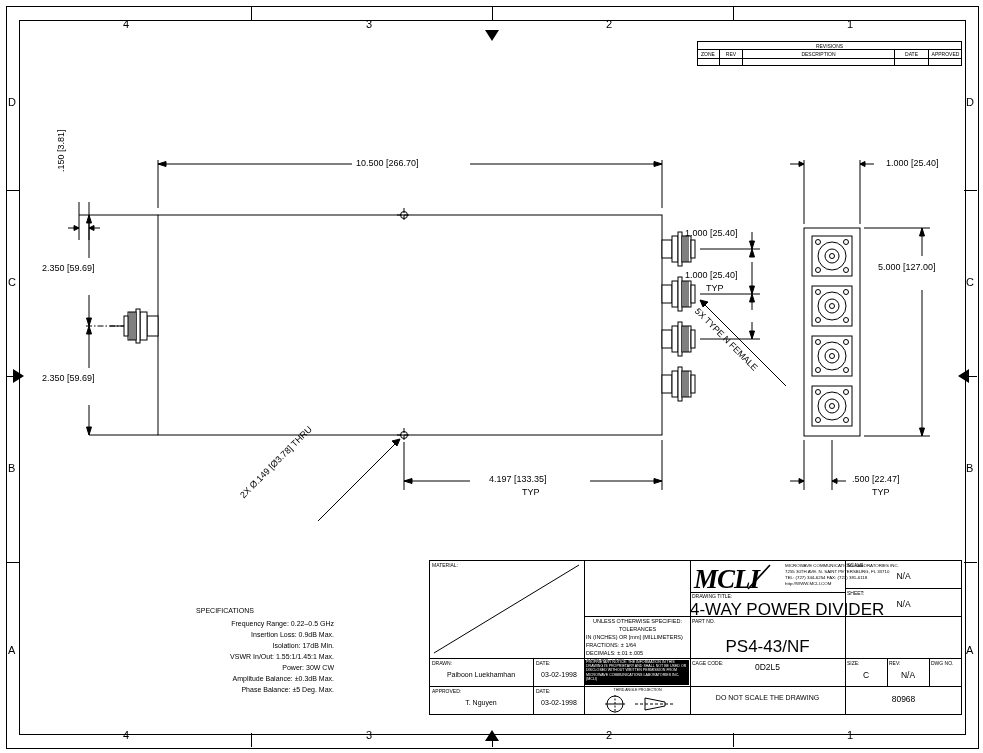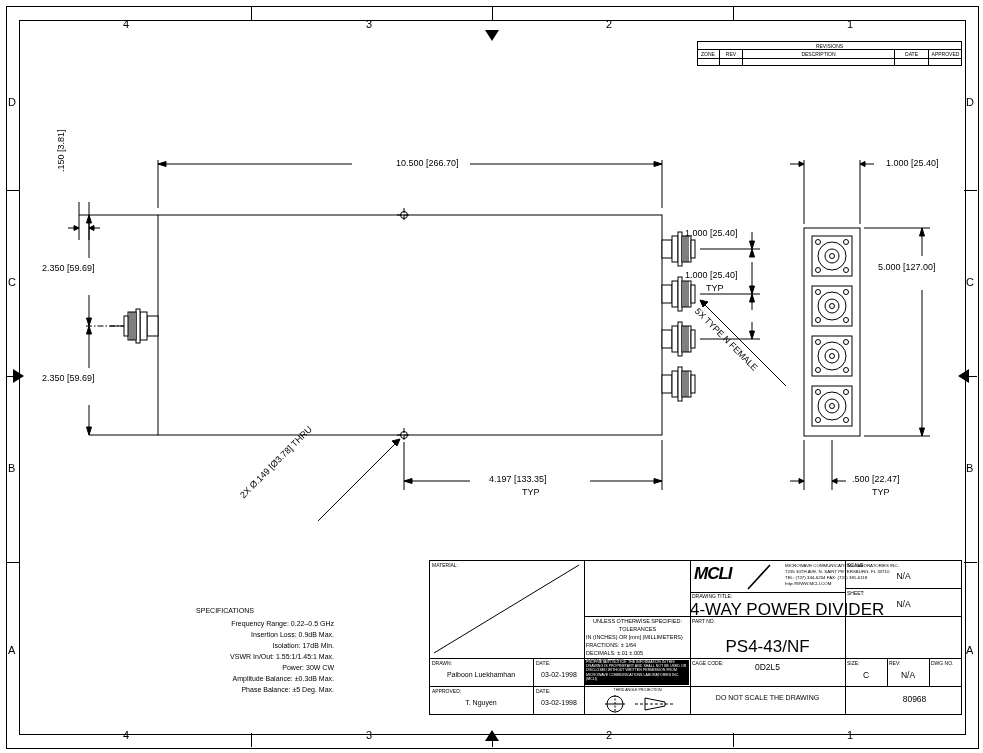--- a/index.html
+++ b/index.html
@@ -273,21 +273,21 @@
       <line x1="804" y1="440" x2="804" y2="490"></line>
       <line x1="832" y1="440" x2="832" y2="490"></line>
       <line x1="790" y1="481" x2="804" y2="481"></line>
       <path d="M804,481 L799,478.5 L799,483.5 Z" fill="#000"></path>
       <path d="M832,481 L837,478.5 L837,483.5 Z" fill="#000"></path>
       <line x1="832" y1="481" x2="846" y2="481"></line>
 
     </g>
   </svg>
 
-  <div class="txt dim" style="left:356px;top:158px;margin-left:40px;">10.500 [266.70]</div>
+  <div class="txt dim" style="left:356px;top:158px;">10.500 [266.70]</div>
   <div class="txt dim" style="left:56px;top:172px;transform:rotate(-90deg);transform-origin:left top;">.150 [3.81]</div>
   <div class="txt dim" style="left:42px;top:263px;">2.350 [59.69]</div>
   <div class="txt dim" style="left:42px;top:373px;">2.350 [59.69]</div>
   <div class="txt dim" style="left:685px;top:228px;">1.000 [25.40]</div>
   <div class="txt dim" style="left:685px;top:270px;">1.000 [25.40]</div>
   <div class="txt dim" style="left:706px;top:283px;">TYP</div>
   <div class="txt dim" style="left:489px;top:474px;">4.197 [133.35]</div>
   <div class="txt dim" style="left:522px;top:487px;">TYP</div>
   <div class="txt dim" style="left:886px;top:158px;">1.000 [25.40]</div>
   <div class="txt dim" style="left:878px;top:262px;">5.000 [127.00]</div>
@@ -354,21 +354,21 @@
       <polygon points="60,4 60,16 80,12 80,8" stroke="#000" fill="none"></polygon>
       <line x1="50" y1="10" x2="88" y2="10" stroke="#000" stroke-dasharray="3,2"></line>
     </svg>
 
     <div class="ln" style="left:261px;top:56px;width:155px;height:1px;"></div>
     <div class="ln" style="left:261px;top:98px;width:155px;height:1px;"></div>
     <div class="ln" style="left:261px;top:126px;width:155px;height:1px;"></div>
     <div class="ln" style="left:261px;top:28px;width:0px;height:0px;"></div>
 
     <div class="abs" style="left:263px;top:4px;width:90px;height:26px;">
-      <div class="txt" style="left:2px;top:0px;font-size:17px;font-weight:bold;font-style:italic;letter-spacing:-1px;">MCLI</div>
+      <div class="txt" style="left:2px;top:0px;font-size:27px;font-weight:bold;font-style:italic;letter-spacing:-1px;font-family:Liberation Serif, serif;">MCLI</div>
       <svg class="abs" style="left:0;top:0;" width="90" height="28">
           <line x1="56" y1="25" x2="78" y2="1" stroke="#000" stroke-width="1.6"></line>
         </svg>
     </div>
     <div class="txt" style="left:356px;top:3px;font-size:4.4px;">MICROWAVE COMMUNICATIONS LABORATORIES INC.</div>
     <div class="txt" style="left:356px;top:9px;font-size:4.4px;">7255 30TH AVE. N. SAINT PETERSBURG, FL 33710</div>
     <div class="txt" style="left:356px;top:15px;font-size:4.4px;">TEL: (727) 344-6254   FAX: (727) 381-6118</div>
     <div class="txt" style="left:356px;top:21px;font-size:4.4px;">http://WWW.MCLI.COM</div>
     <div class="ln" style="left:261px;top:32px;width:155px;height:1px;"></div>
     <div class="txt tiny" style="left:263px;top:33px;">DRAWING TITLE:</div>
@@ -388,16 +388,16 @@
     <div class="txt tiny" style="left:418px;top:30px;">SHEET:</div>
     <div class="txt md ctr" style="left:416px;top:39px;width:117px;">N/A</div>
 
     <div class="ln" style="left:458px;top:98px;width:1px;height:28px;"></div>
     <div class="ln" style="left:500px;top:98px;width:1px;height:28px;"></div>
     <div class="txt tiny" style="left:418px;top:100px;">SIZE:</div>
     <div class="txt md ctr" style="left:416px;top:110px;width:42px;">C</div>
     <div class="txt tiny" style="left:460px;top:100px;">REV:</div>
     <div class="txt md ctr" style="left:458px;top:110px;width:42px;">N/A</div>
     <div class="txt tiny" style="left:502px;top:100px;">DWG NO.</div>
-    <div class="txt md ctr" style="left:416px;top:134px;width:139px;">80968</div>
+    <div class="txt md ctr" style="left:416px;top:134px;width:117px;">80968</div>
   </div>
 
 </div>
 
 </body></html>

